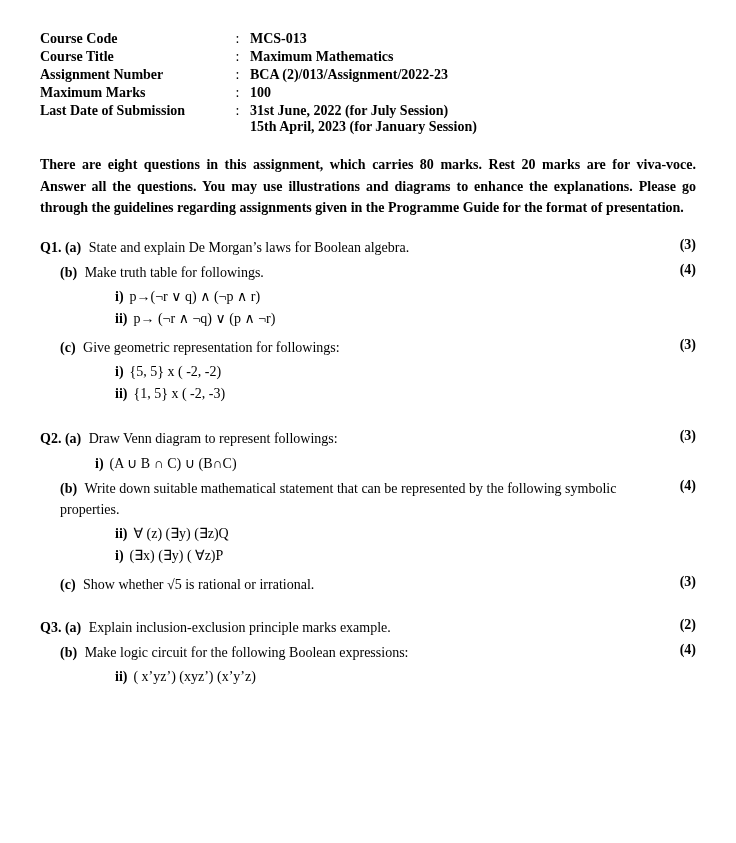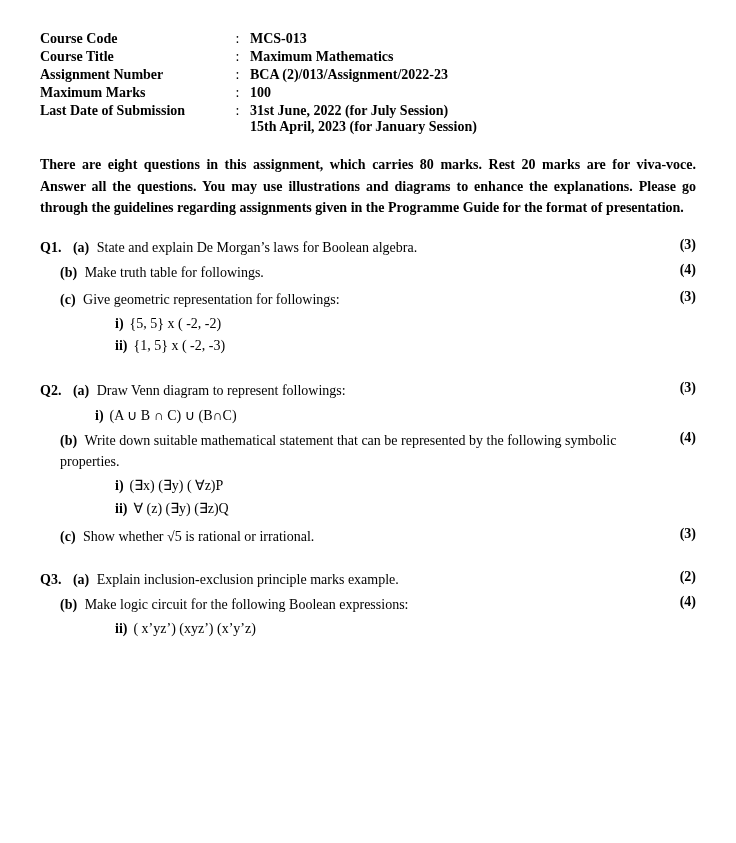--- a/index.html
+++ b/index.html
@@ -52,21 +52,21 @@
       flex: 1;
       line-height: 1.5;
     }
     .marks {
       font-weight: bold;
       margin-left: 10px;
       white-space: nowrap;
     }
     .q-label {
       font-weight: bold;
-      margin-right: 8px;
+      margin-right: 0;
     }
     .sub-question {
       margin-left: 20px;
       margin-bottom: 6px;
     }
     .sub-question-row {
       display: flex;
       justify-content: space-between;
       align-items: flex-start;
     }
@@ -143,20 +143,24 @@
     </div>
 
     <div class="sub-question">
       <div class="sub-question-row">
         <div class="question-text">
           <span class="sub-label">(b)</span>
           <span>Make truth table for followings.</span>
         </div>
         <div class="marks">(4)</div>
       </div>
+      <ul class="item-list">
+        <li><span class="item-num">i)</span><span>p→(¬r ∨ q) ∧ (¬p ∧ r)</span></li>
+        <li><span class="item-num">ii)</span><span>p→ (¬r ∧ ¬q) ∨ (p ∧ ¬r)</span></li>
+      </ul>
     </div>
 
     <div class="sub-question">
       <div class="sub-question-row">
         <div class="question-text">
           <span class="sub-label">(c)</span>
           <span>Give geometric representation for followings:</span>
         </div>
         <div class="marks">(3)</div>
       </div>
@@ -185,22 +189,22 @@
 
     <div class="sub-question">
       <div class="sub-question-row">
         <div class="question-text">
           <span class="sub-label">(b)</span>
           <span>Write down suitable mathematical statement that can be represented by the following symbolic properties.</span>
         </div>
         <div class="marks">(4)</div>
       </div>
       <ul class="item-list">
+        <li><span class="item-num">ii)</span><span>∀ (z) (∃y) (∃z)Q</span></li>
         <li><span class="item-num">i)</span><span>(∃x) (∃y) ( ∀z)P</span></li>
-        <li><span class="item-num">ii)</span><span>∀ (z) (∃y) (∃z)Q</span></li>
       </ul>
     </div>
 
     <div class="sub-question">
       <div class="sub-question-row">
         <div class="question-text">
           <span class="sub-label">(c)</span>
           <span>Show whether √5  is rational or irrational.</span>
         </div>
         <div class="marks">(3)</div>

